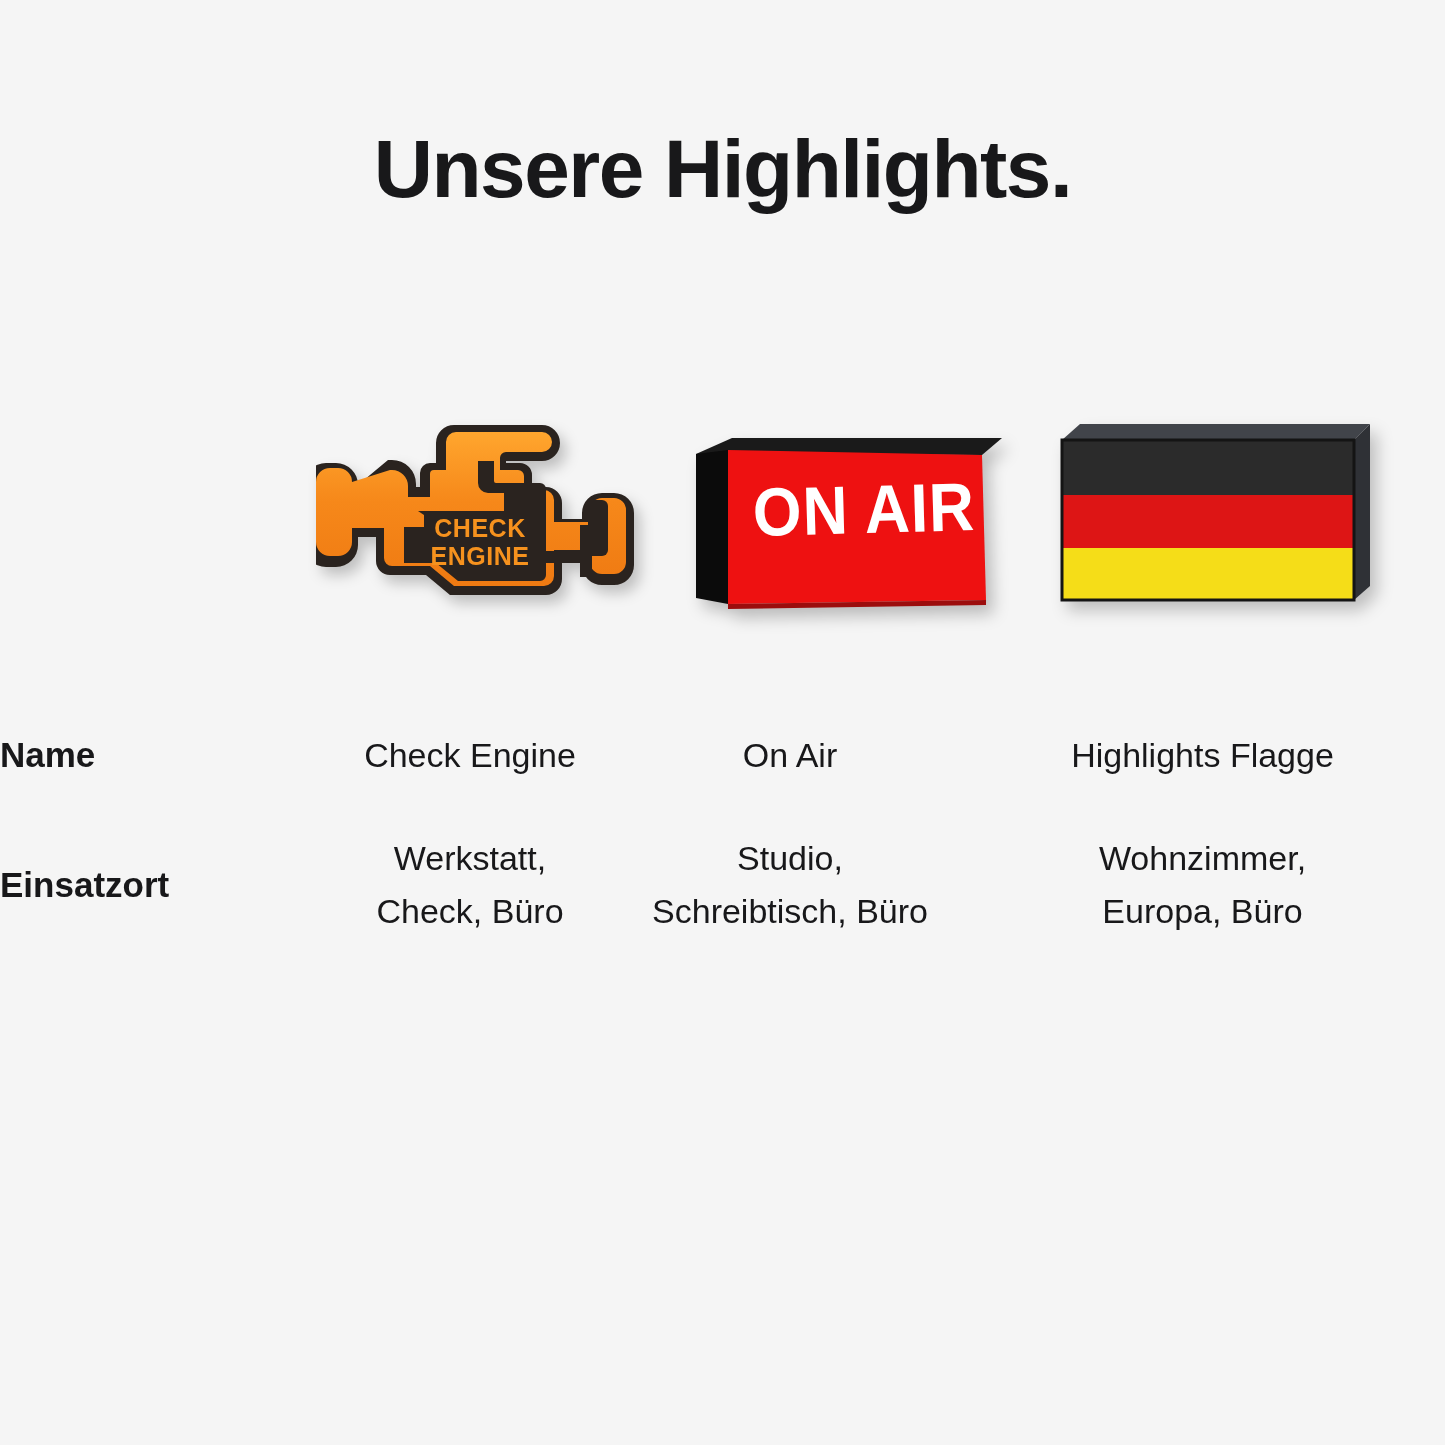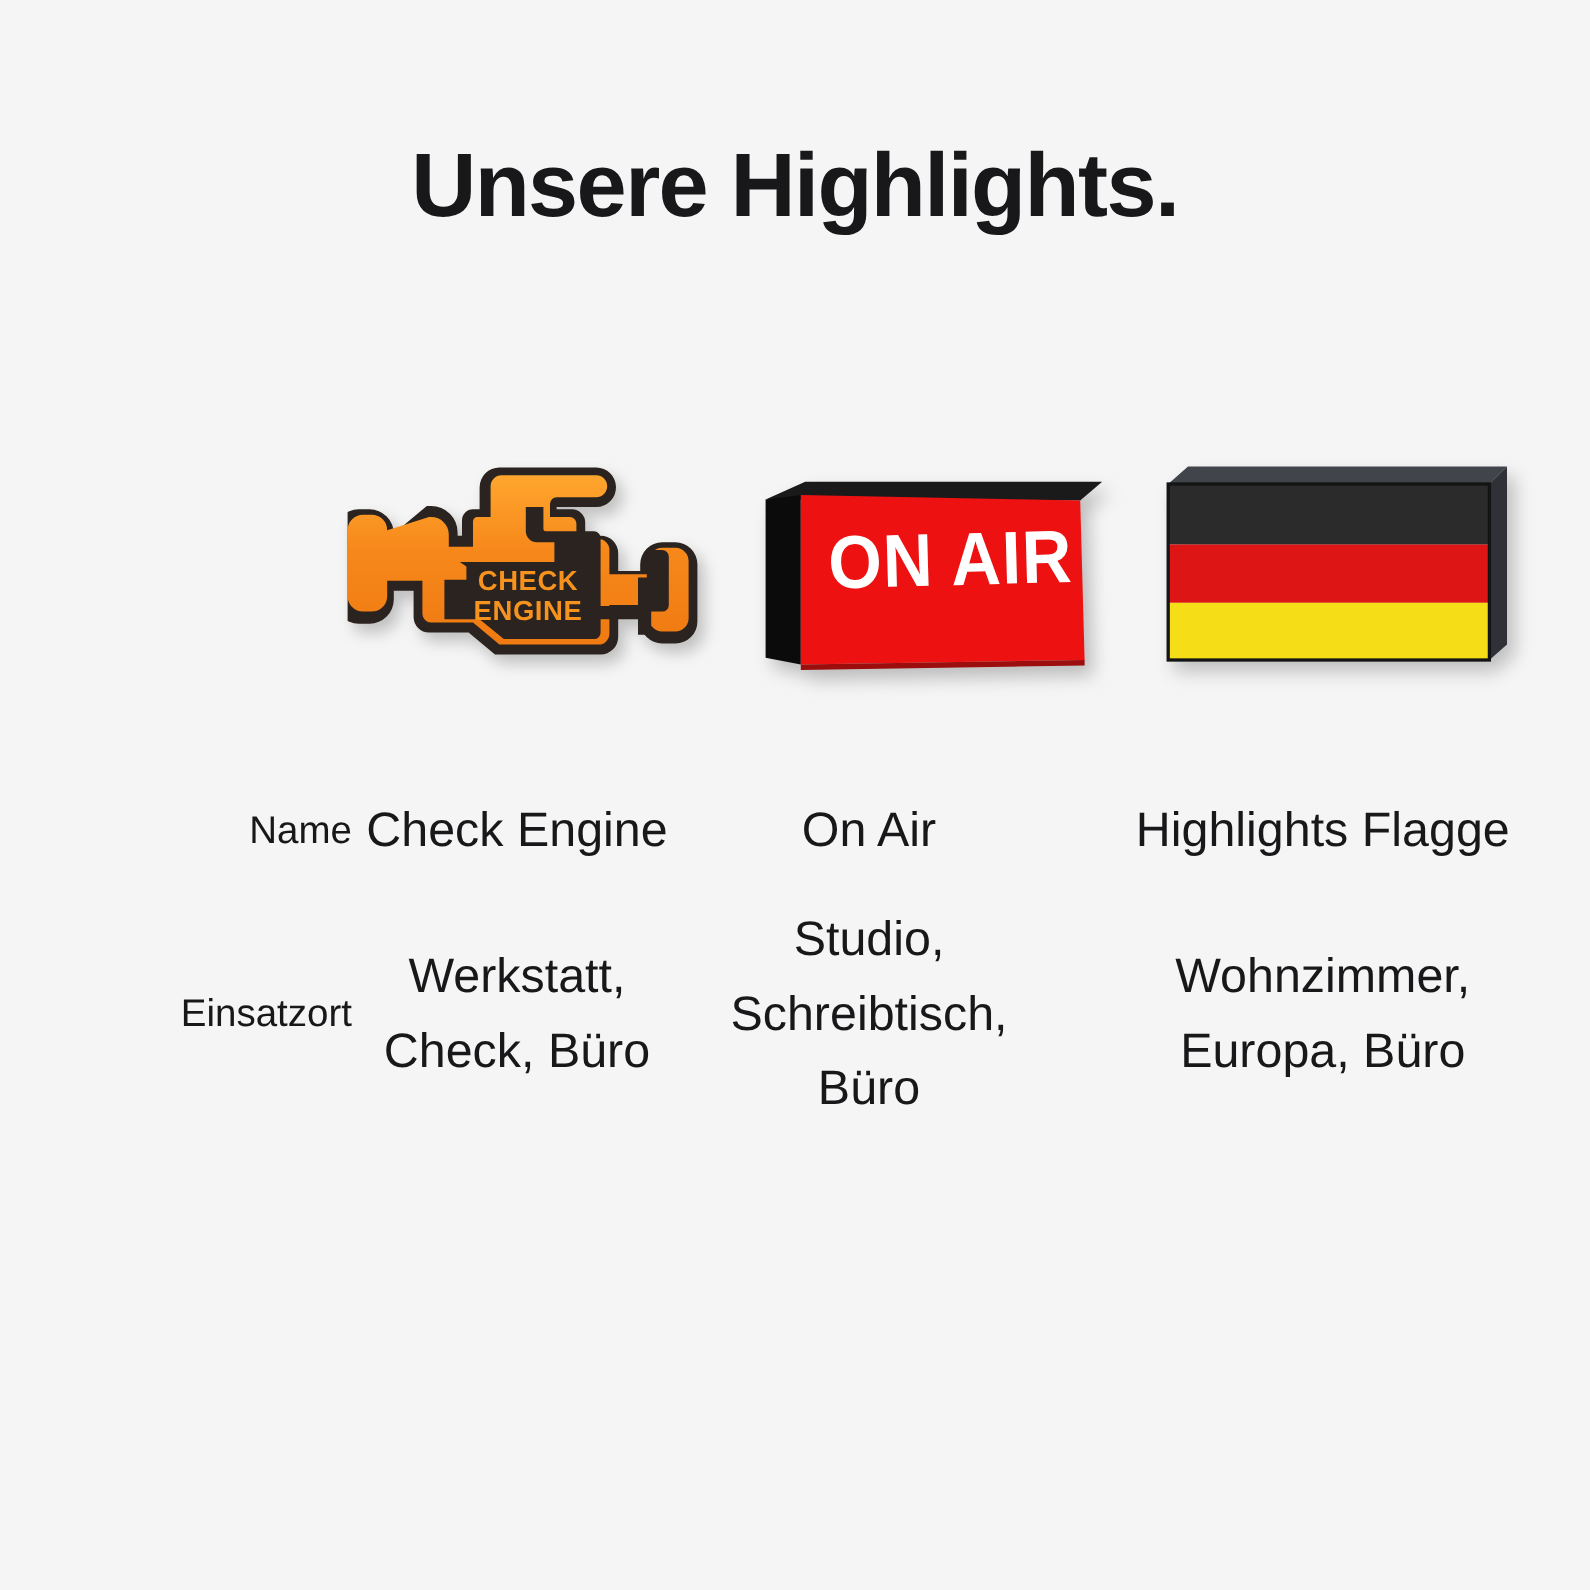--- a/index.html
+++ b/index.html
@@ -131,27 +131,27 @@
     padding: 0;
   }
   .col-label  { width: 320px; }
   .col-v1     { width: 300px; }
   .col-v2     { width: 340px; }
   .col-v3     { width: 485px; }
 
   .row-label {
     padding-left: 64px;
     font-size: 35px;
-    font-weight: 400;
-    text-align: right;
+    font-weight: 700;
+    text-align: left;
     color: #18181a;
     white-space: nowrap;
   }
   .row-value {
-    font-size: 44px;
+    font-size: 34px;
     font-weight: 400;
     text-align: center;
     color: #18181a;
     line-height: 1.55;
   }
   .row-einsatz { height: 190px; }
 </style>
 </head>
 <body>
 

